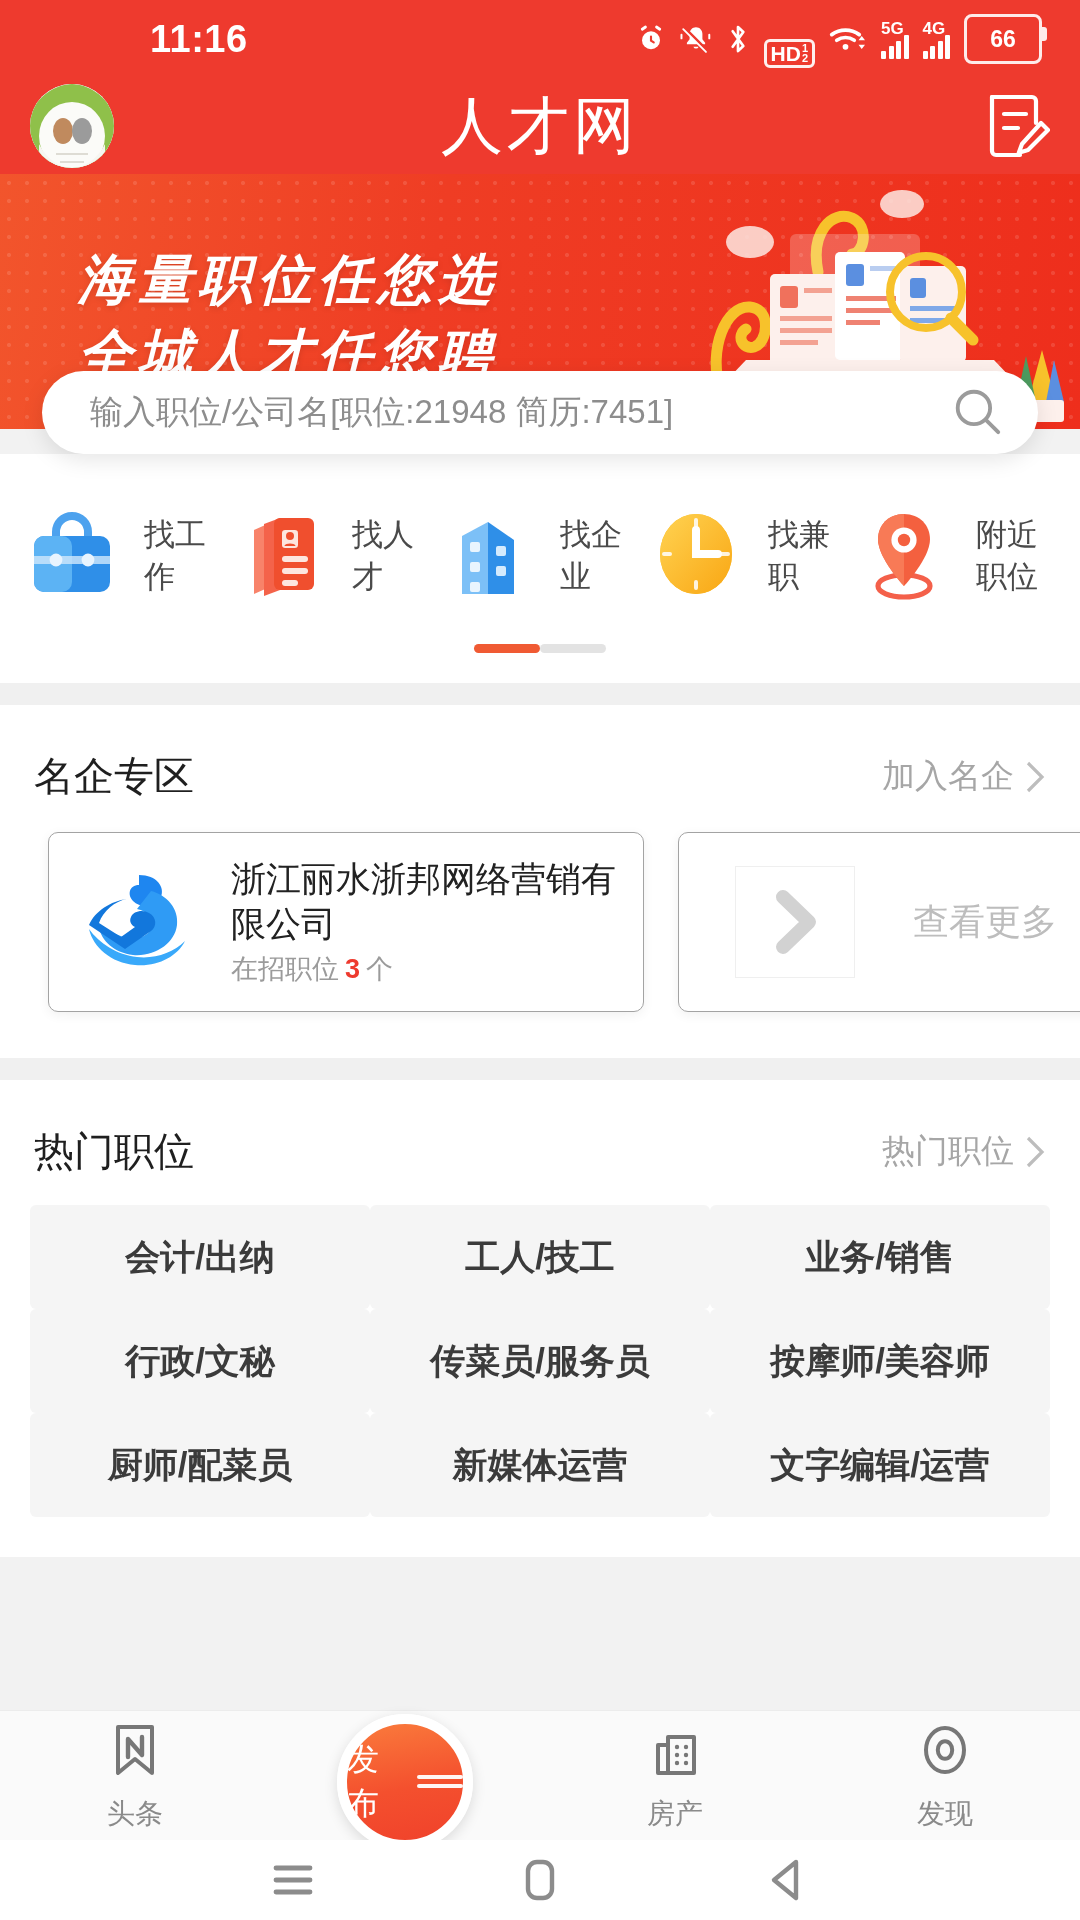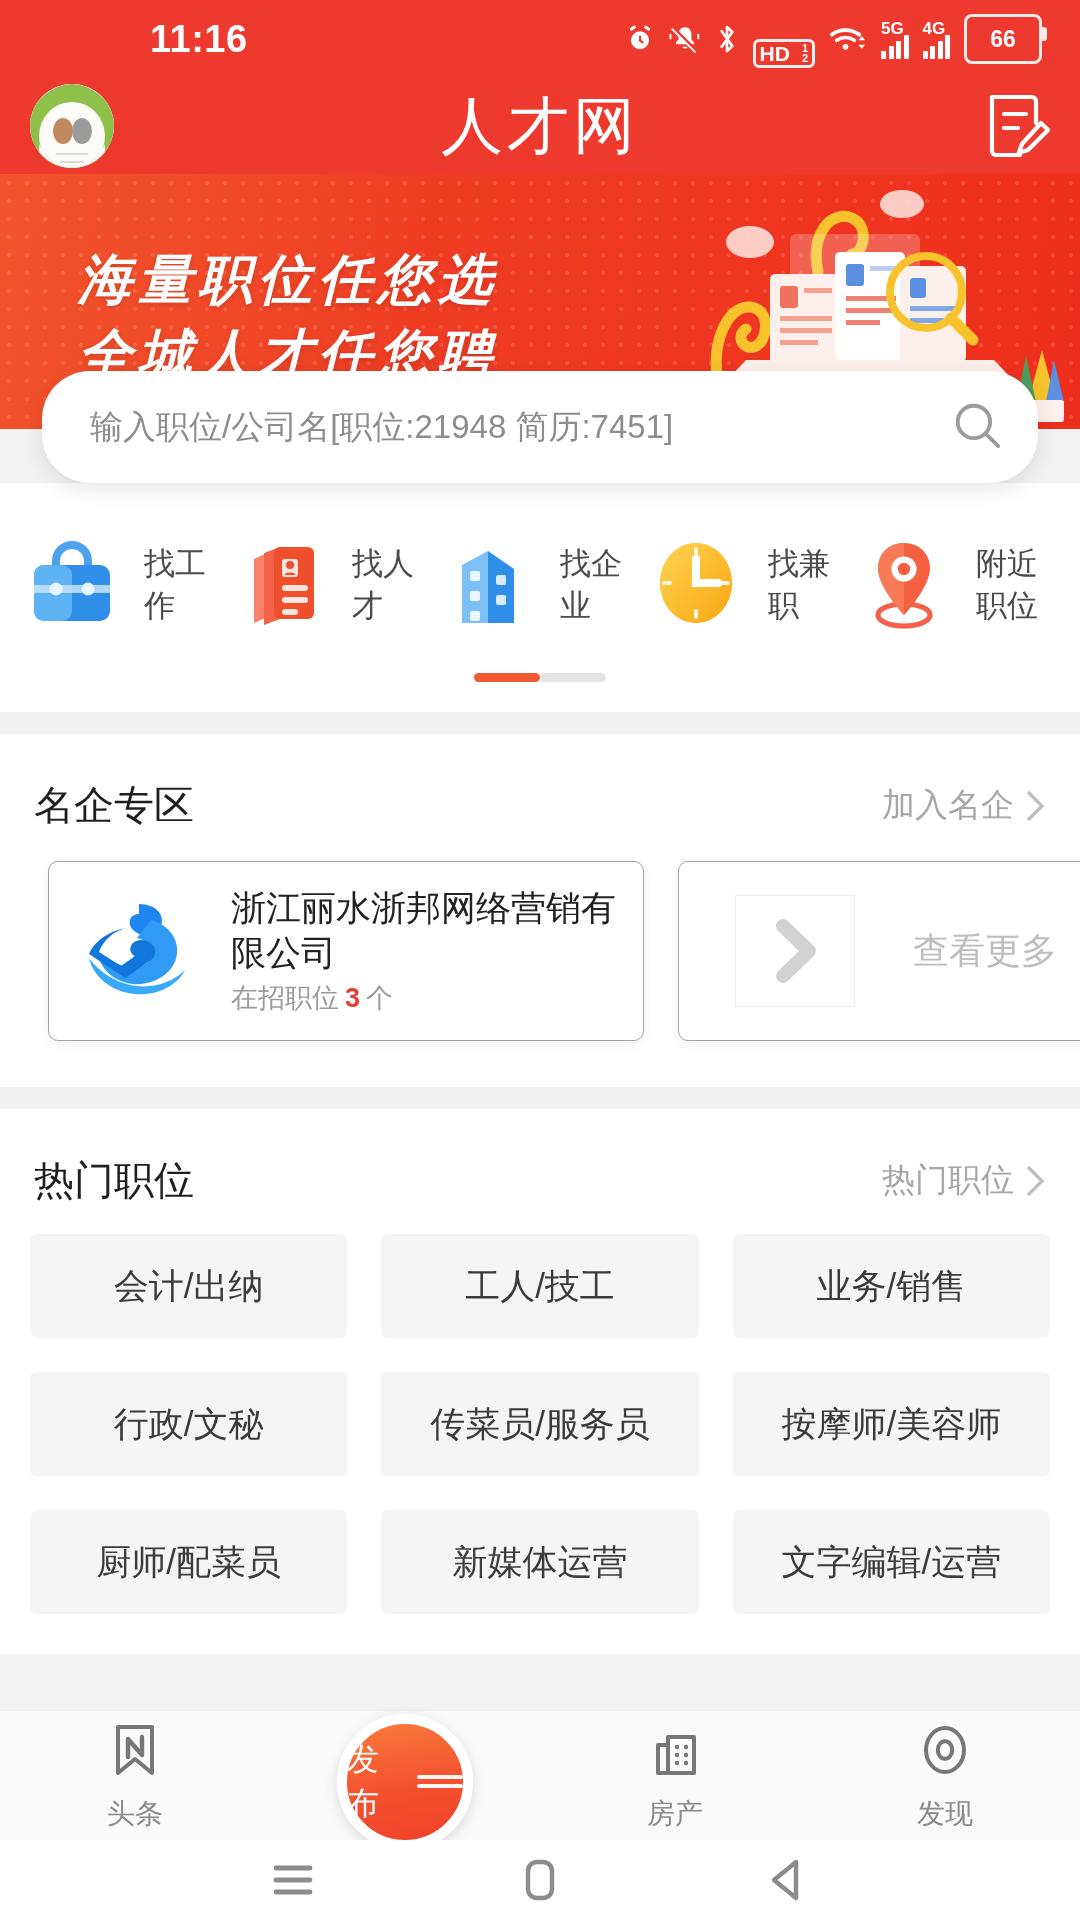--- a/index.html
+++ b/index.html
@@ -12,21 +12,21 @@
   
   .statusbar{
     height:78px; background:#EE3A2E; display:flex; align-items:center;
     padding:0 38px; color:#fff;
   }
   .sb-time{ font-size:38px; font-weight:600; letter-spacing:.5px; margin-left:112px;}
   .sb-icons{ margin-left:auto; display:flex; align-items:center; gap:14px;}
   .sb-icons svg{ display:block; }
   .hdbox{
     border:3px solid rgba(255,255,255,.92); border-radius:6px; padding:1px 4px;
-    font-size:21px; font-weight:700; line-height:1; display:flex; align-items:center; gap:12px;margin-top:28px;
+    font-size:21px; font-weight:700; line-height:1; display:flex; align-items:center; gap:1px;margin-top:28px;
   }
   .hd-frac{ display:flex; flex-direction:column; font-size:11px; line-height:.95; font-weight:700;}
   .nettxt{ font-size:17px; font-weight:700; line-height:1; margin-bottom:-2px;}
   .netgrp{ display:flex; flex-direction:column; align-items:flex-start;}
   .bars{ display:flex; align-items:flex-end; gap:2.5px; height:24px;}
   .bars i{ display:block; width:5px; background:#fff; border-radius:1px;}
   .bars i:nth-child(1){height:8px} .bars i:nth-child(2){height:13px}
   .bars i:nth-child(3){height:18px} .bars i:nth-child(4){height:24px}
   .batt{
     border:3px solid rgba(255,255,255,.9); border-radius:8px; width:78px; height:50px;
@@ -64,21 +64,21 @@
   .banner-txt{
     position:absolute; left:78px; top:68px; color:#fff;
     font-size:54px; font-weight:700; line-height:1.38; letter-spacing:6px;
     text-shadow:0 2px 6px rgba(0,0,0,.12); font-style:italic;
   }
   .banner-art{ position:absolute; right:10px; top:0; bottom:0; width:420px; }
 
   
   .searchwrap{ position:relative; margin-top:-58px; padding:0 42px; z-index:5;}
   .searchbar{
-    height:112px; background:#fff; border-radius:48px; display:flex; align-items:center;
+    height:83px; background:#fff; border-radius:48px; display:flex; align-items:center;
     padding:0 34px 0 48px; box-shadow:0 6px 22px rgba(0,0,0,.10);
   }
   .search-ph{ font-size:33px; color:#8d8d8d; flex:1; white-space:nowrap; overflow:hidden;}
 
   
   .panel{ background:#fff; }
   .quick{ display:flex; padding:48px 20px 0; }
   .q-item{ flex:1; display:flex; flex-direction:row; align-items:center; gap:20px;}
   .q-label{ font-size:31px; color:#4a4a4a;}
   .dots-ind{ display:flex; justify-content:center; gap:0; padding:34px 0 30px;}
@@ -104,21 +104,21 @@
   .cname{ font-size:35px; color:#222; line-height:1.28; }
   .cjobs{ font-size:27px; color:#9b9b9b; margin-top:4px;}
   .cjobs b{ color:#EE3A2E; font-weight:600; margin:0 6px;}
   .more-box{
     width:120px; height:112px; border:1px solid #efefef; display:flex;
     align-items:center; justify-content:center; flex:none; margin-left:30px;
   }
   .more-txt{ font-size:36px; color:#bdbdbd; margin-left:34px; white-space:nowrap;}
 
   
-  .tags{ display:grid; grid-template-columns:repeat(3,1fr); gap:34px; padding:8px 30px 40px;}
+  .tags{ display:grid; grid-template-columns:repeat(3,1fr); gap:0; padding:8px 30px 40px;font-weight:bold;}
   .tag{
     height:104px; background:#f5f5f5; border-radius:6px; display:flex;
     align-items:center; justify-content:center; font-size:35px; color:#3b3b3b;
   }
 
   
   .tabbar{
     position:absolute; left:0; right:0; bottom:80px; height:130px;
     background:#fafafa; border-top:1px solid #ececec; display:flex; align-items:center;
   }

